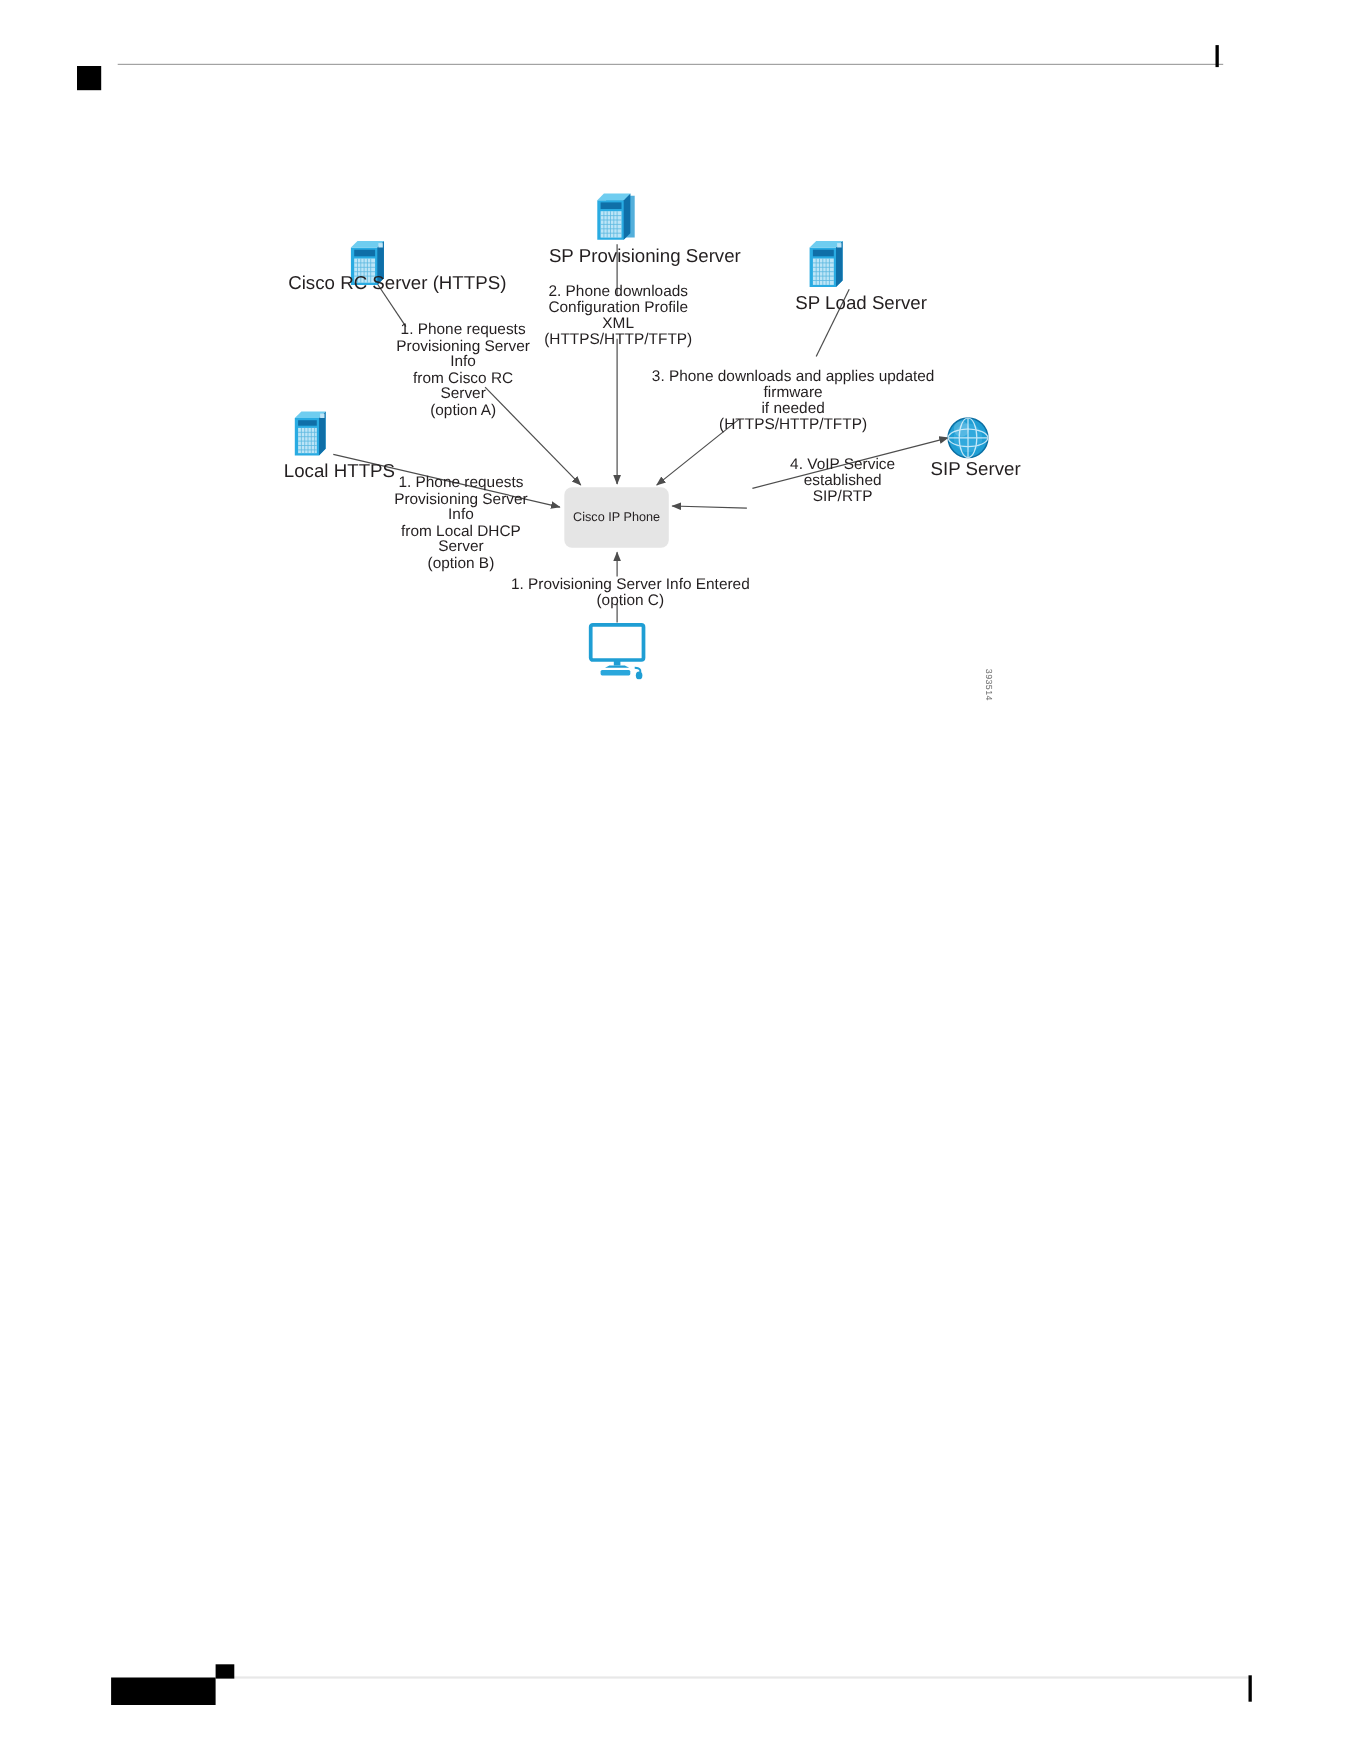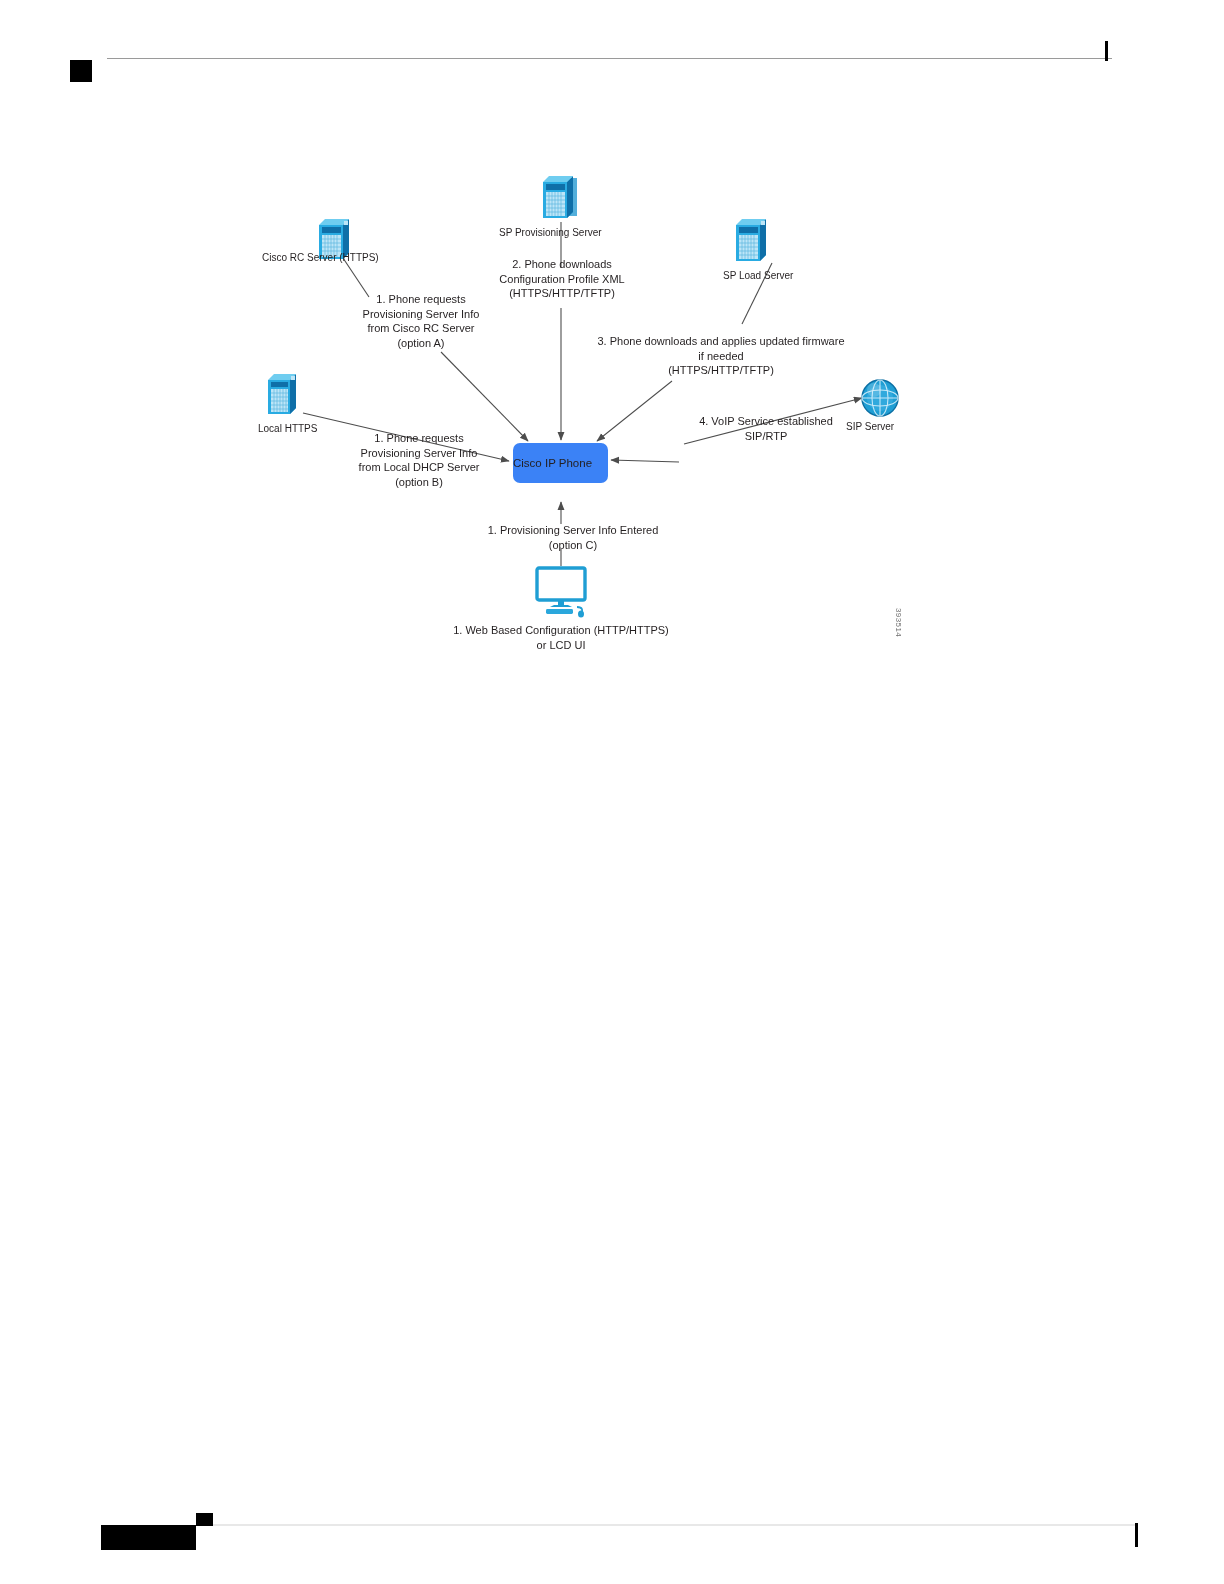--- a/index.html
+++ b/index.html
@@ -98,44 +98,45 @@
   
   .node {
     position: absolute;
   }
   .node-icon {
     position: relative;
   }
   .node-label {
     position: absolute;
     white-space: nowrap;
-    font-size: 10px;
+    font-size: 17px;
     line-height: 13px;
     color: #231f20;
   }
 
   
   .phone-box {
     position: absolute;
     left: 513px;
     top: 443px;
     width: 95px;
-    height: 40px;
-    background: #3b82f6;
+    height: 55px;
+    background: #e5e5e5;
     border-radius: 7px;
     display: flex;
     align-items: center;
+    justify-content: center;
     font-size: 11.5px;
     color: #231f20;
   }
 
   
   .caption {
     position: absolute;
-    font-size: 11px;
+    font-size: 14px;
     line-height: 14.5px;
     color: #231f20;
     text-align: center;
     white-space: pre-line;
   }
 
   .fig-id {
     position: absolute;
     left: 903px;
     top: 608px;
@@ -343,19 +344,17 @@
 Provisioning Server Info
 from Local DHCP Server
 (option B)</div>
 
     <div class="caption" style="left:687px; top:414px; width:158px;">4. VoIP Service established
 SIP/RTP</div>
 
     <div class="caption" style="left:463px; top:523px; width:220px;">1. Provisioning Server Info Entered
 (option C)</div>
 
-    <div class="caption" style="left:421px; top:623px; width:280px;">1. Web Based Configuration (HTTP/HTTPS)
-or LCD UI</div>
 
     <div class="fig-id">393514</div>
 
   </div>
 </div>
 
 </body></html>

